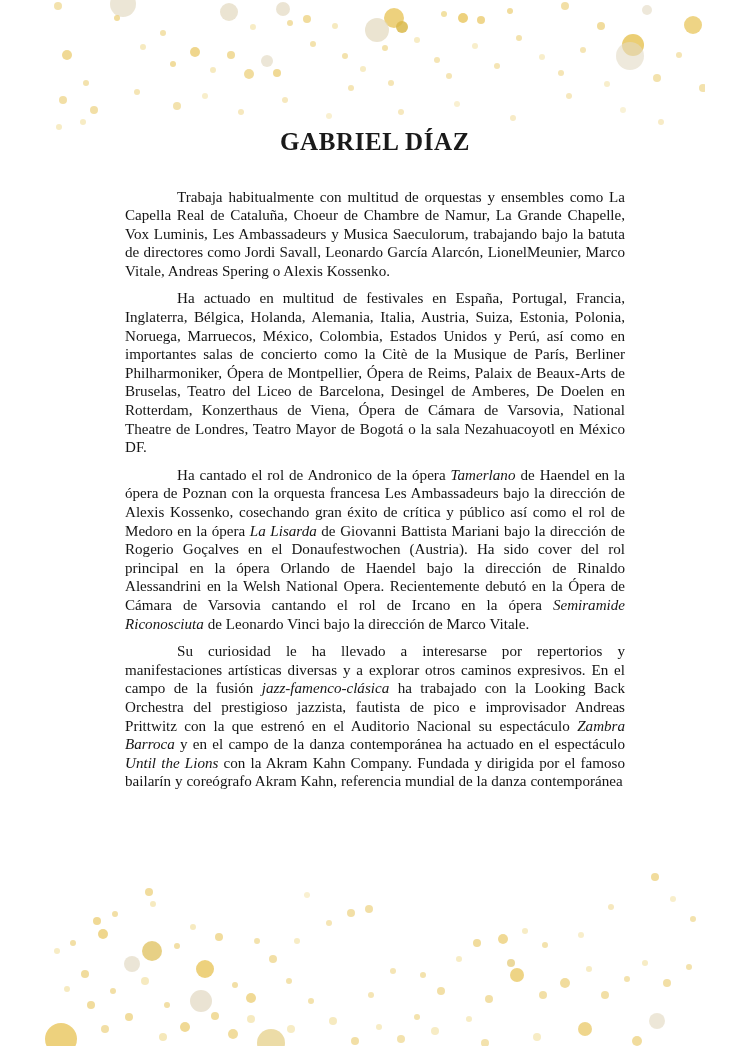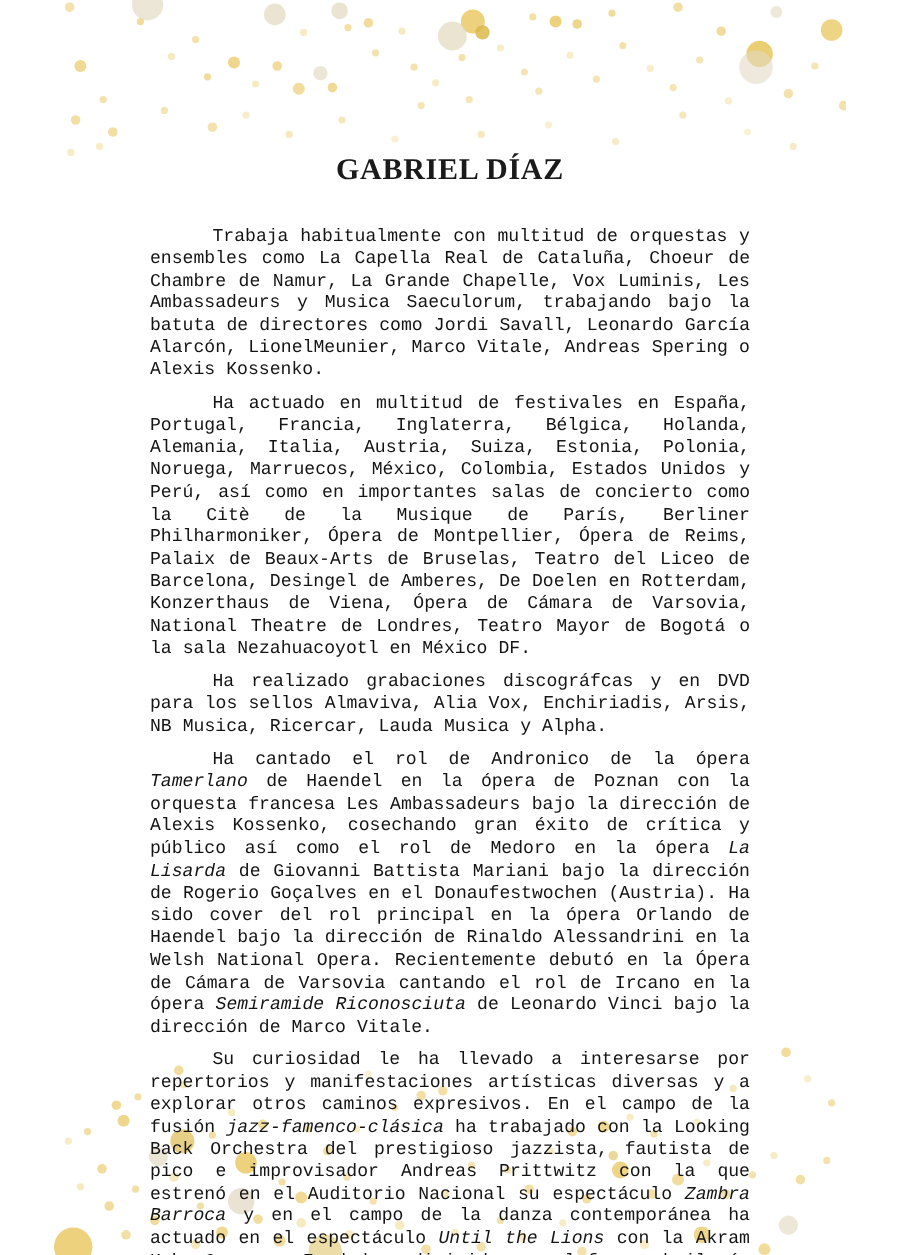--- a/index.html
+++ b/index.html
@@ -57,21 +57,20 @@
 
   .para {
     margin: 0 0 9px 0;
     text-indent: 52px;
     text-align: justify;
     font-size: 15.1px;
     line-height: 18.6px;
     color: #141414;
     hyphens: none;
     word-spacing: 0.1px;
-    font-family: Liberation Mono, monospace;
   }
 
   .para:last-child { margin-bottom: 16px; }
 
   .para i, .para em {
     font-style: italic;
   }
 </style>
 </head>
 <body>
@@ -268,19 +267,18 @@
     </svg>
   </div>
 
   <div class="content">
 
     <h1 class="doc-title">GABRIEL DÍAZ</h1>
 
     <div class="body-text">
       <p class="para">Trabaja habitualmente con multitud de orquestas y ensembles como La Capella Real de Cataluña, Choeur de Chambre de Namur, La Grande Chapelle, Vox Luminis, Les Ambassadeurs y Musica Saeculorum, trabajando bajo la batuta de directores como Jordi Savall, Leonardo García Alarcón, LionelMeunier, Marco Vitale, Andreas Spering o Alexis Kossenko.</p>
       <p class="para">Ha actuado en multitud de festivales en España, Portugal, Francia, Inglaterra, Bélgica, Holanda, Alemania, Italia, Austria, Suiza, Estonia, Polonia, Noruega, Marruecos, México, Colombia, Estados Unidos y Perú, así como en importantes salas de concierto como la Citè de la Musique de París, Berliner Philharmoniker, Ópera de Montpellier, Ópera de Reims, Palaix de Beaux-Arts de Bruselas, Teatro del Liceo de Barcelona, Desingel de Amberes, De Doelen en Rotterdam, Konzerthaus de Viena, Ópera de Cámara de Varsovia, National Theatre de Londres, Teatro Mayor de Bogotá o la sala Nezahuacoyotl en México DF.</p>
-      <p class="para">Ha realizado grabaciones discográfcas y en DVD para los sellos Almaviva, Alia Vox, Enchiriadis, Arsis, NB Musica, Ricercar, Lauda Musica y Alpha.</p>
       <p class="para">Ha cantado el rol de Andronico de la ópera <i>Tamerlano</i> de Haendel en la ópera de Poznan con la orquesta francesa Les Ambassadeurs bajo la dirección de Alexis Kossenko, cosechando gran éxito de crítica y público así como el rol de Medoro en la ópera <i>La Lisarda</i> de Giovanni Battista Mariani bajo la dirección de Rogerio Goçalves en el Donaufestwochen (Austria). Ha sido cover del rol principal en la ópera Orlando de Haendel bajo la dirección de Rinaldo Alessandrini en la Welsh National Opera. Recientemente debutó en la Ópera de Cámara de Varsovia cantando el rol de Ircano en la ópera <i>Semiramide Riconosciuta</i> de Leonardo Vinci bajo la dirección de Marco Vitale.</p>
       <p class="para">Su curiosidad le ha llevado a interesarse por repertorios y manifestaciones artísticas diversas y a explorar otros caminos expresivos. En el campo de la fusión <i>jazz-famenco-clásica</i> ha trabajado con la Looking Back Orchestra del prestigioso jazzista, fautista de pico e improvisador Andreas Prittwitz con la que estrenó en el Auditorio Nacional su espectáculo <i>Zambra Barroca</i> y en el campo de la danza contemporánea ha actuado en el espectáculo <i>Until the Lions</i> con la Akram Kahn Company. Fundada y dirigida por el famoso bailarín y coreógrafo Akram Kahn, referencia mundial de la danza contemporánea</p>
     </div>
 
   </div>
 </div>
 
 </body></html>

